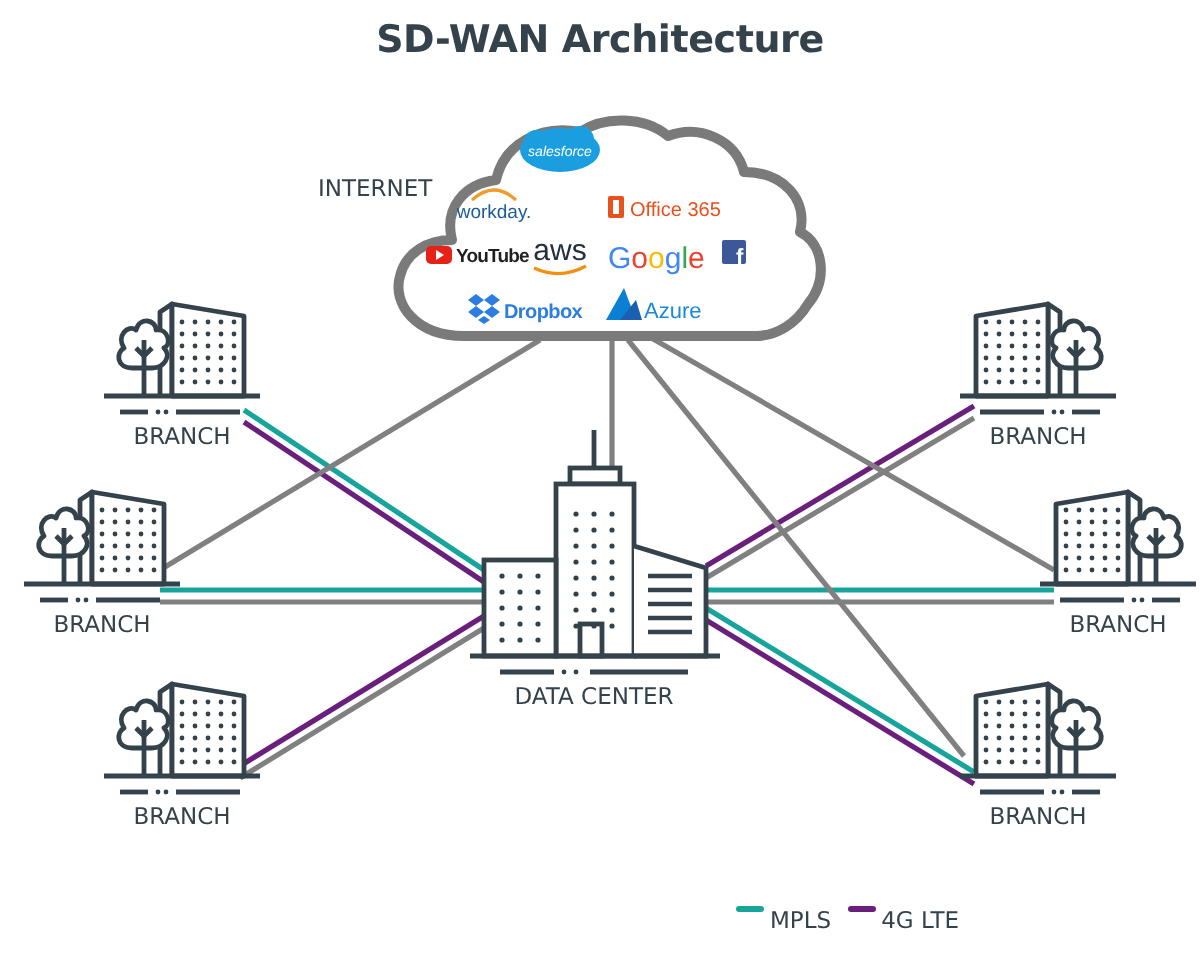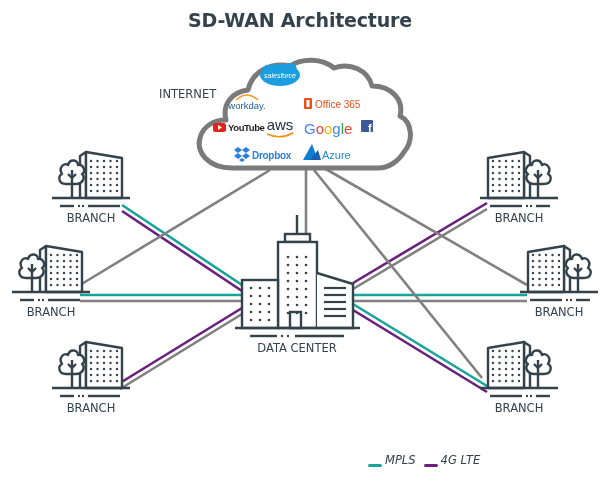--- a/index.html
+++ b/index.html
@@ -2,21 +2,21 @@
 <html><head>
 <meta charset="utf-8">
 <style>
   html, body { margin: 0; padding: 0; background: #ffffff; }
   body { width: 600px; height: 477px; position: relative; overflow: hidden; font-family: "Liberation Sans", sans-serif; }
   #title { position: absolute; left: 0; top: 9px; width: 600px; text-align: center; font-size: 19px; font-weight: bold; color: #34424c; font-family: "DejaVu Sans", sans-serif; letter-spacing: -0.2px; }
   svg#diagram { position: absolute; left: 0; top: 0; }
   .node-label { font-family: "DejaVu Sans", sans-serif; font-size: 11.5px; fill: #34424c; }
   .internet-label { font-family: "DejaVu Sans", sans-serif; font-size: 11.5px; fill: #34424c; }
   .legend { position: absolute; left: 368px; top: 453px; display: flex; align-items: center; font-family: "DejaVu Sans", sans-serif; font-size: 11.5px; color: #34424c; white-space: nowrap; }
-  .legend-item { display: flex; align-items: flex-end; margin-right: 8px; font-style: italic; }
+  .legend-item { display: flex; align-items: flex-start; margin-right: 8px; }
   .legend-swatch { width: 14px; height: 3px; border-radius: 1.5px; margin-right: 3px; }
   .logo { font-family: "Liberation Sans", sans-serif; }
 </style>
 </head>
 <body>
 
 <div id="title">SD-WAN Architecture</div>
 
 <svg id="diagram" width="600" height="477" viewBox="0 0 600 477">
 

